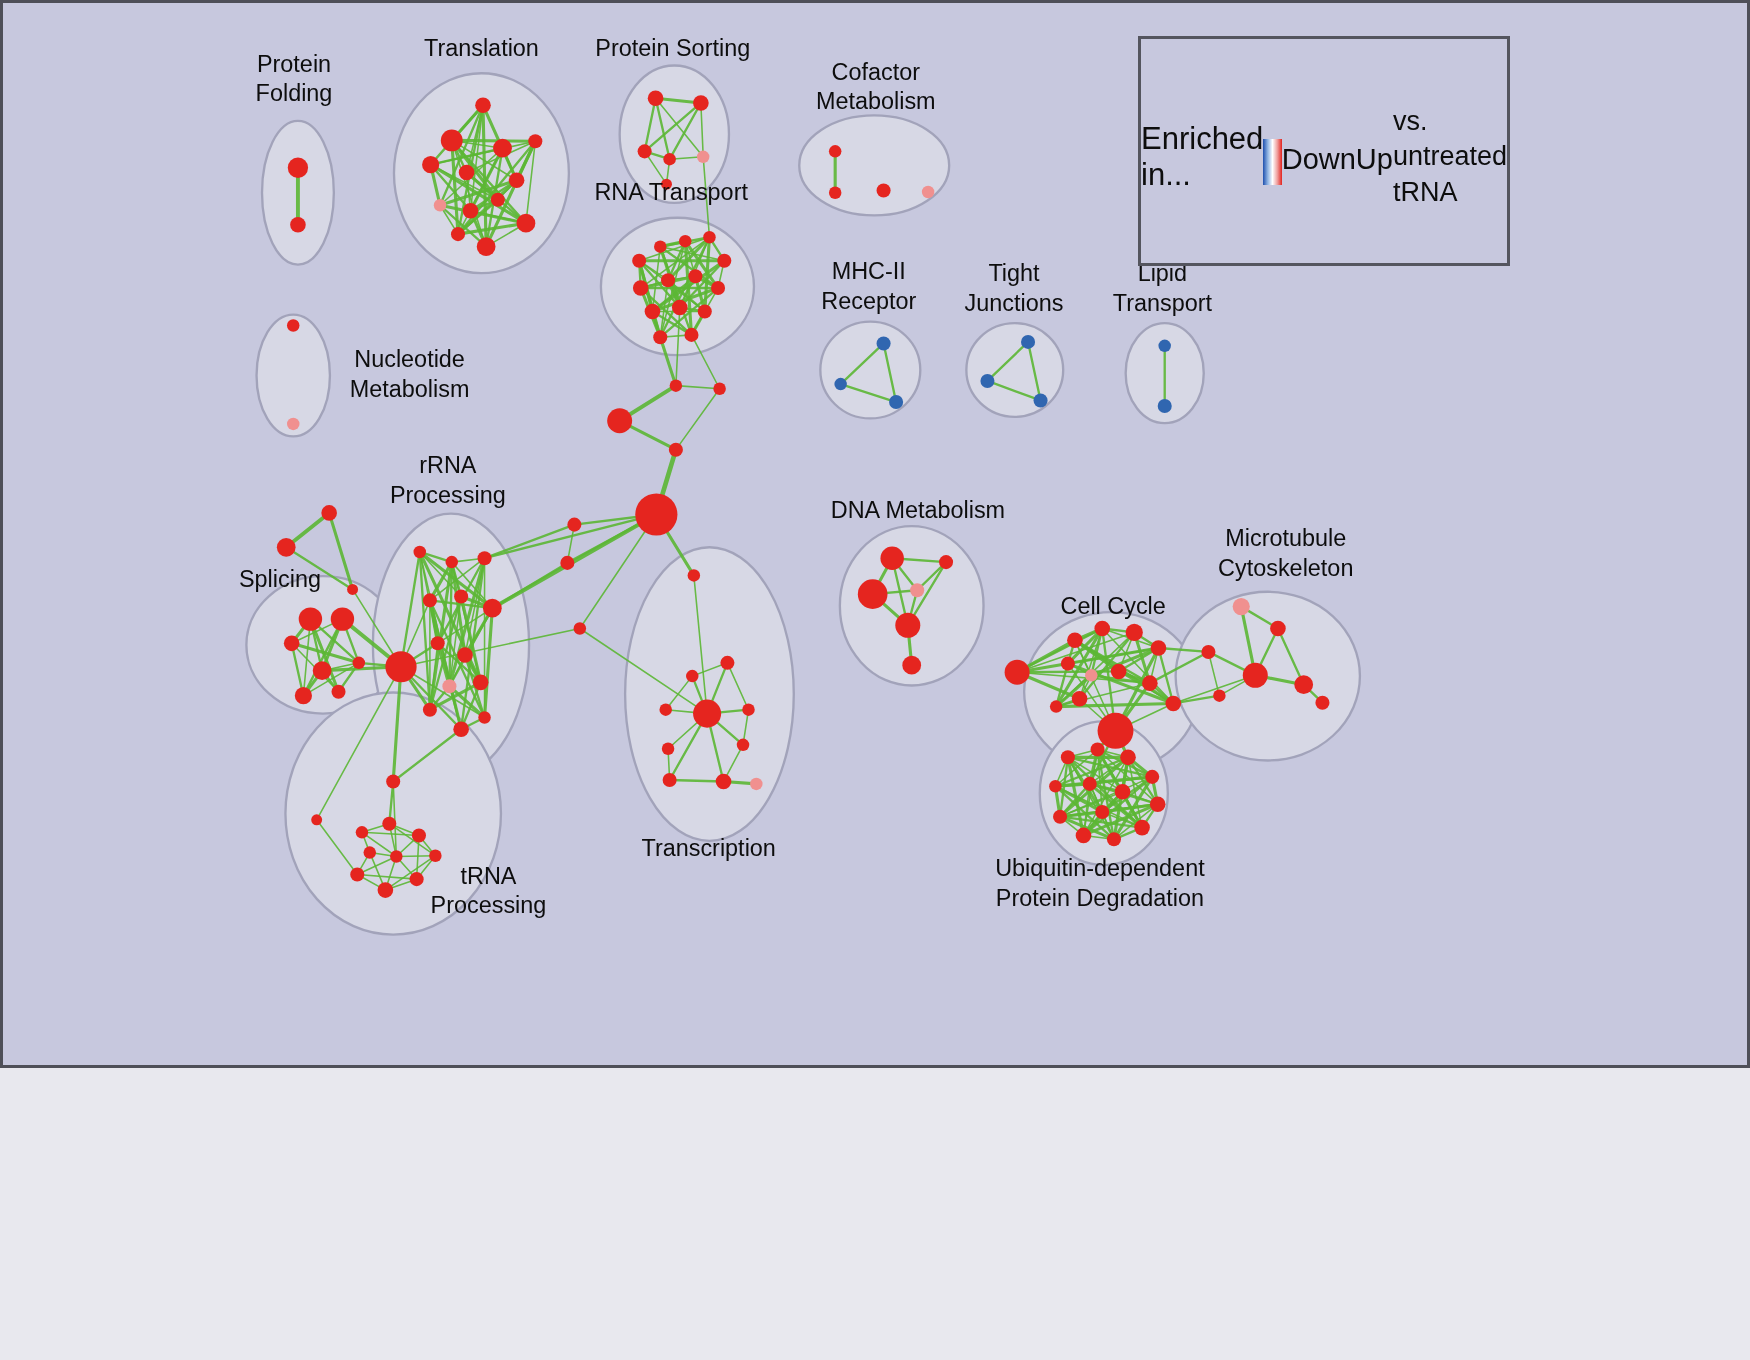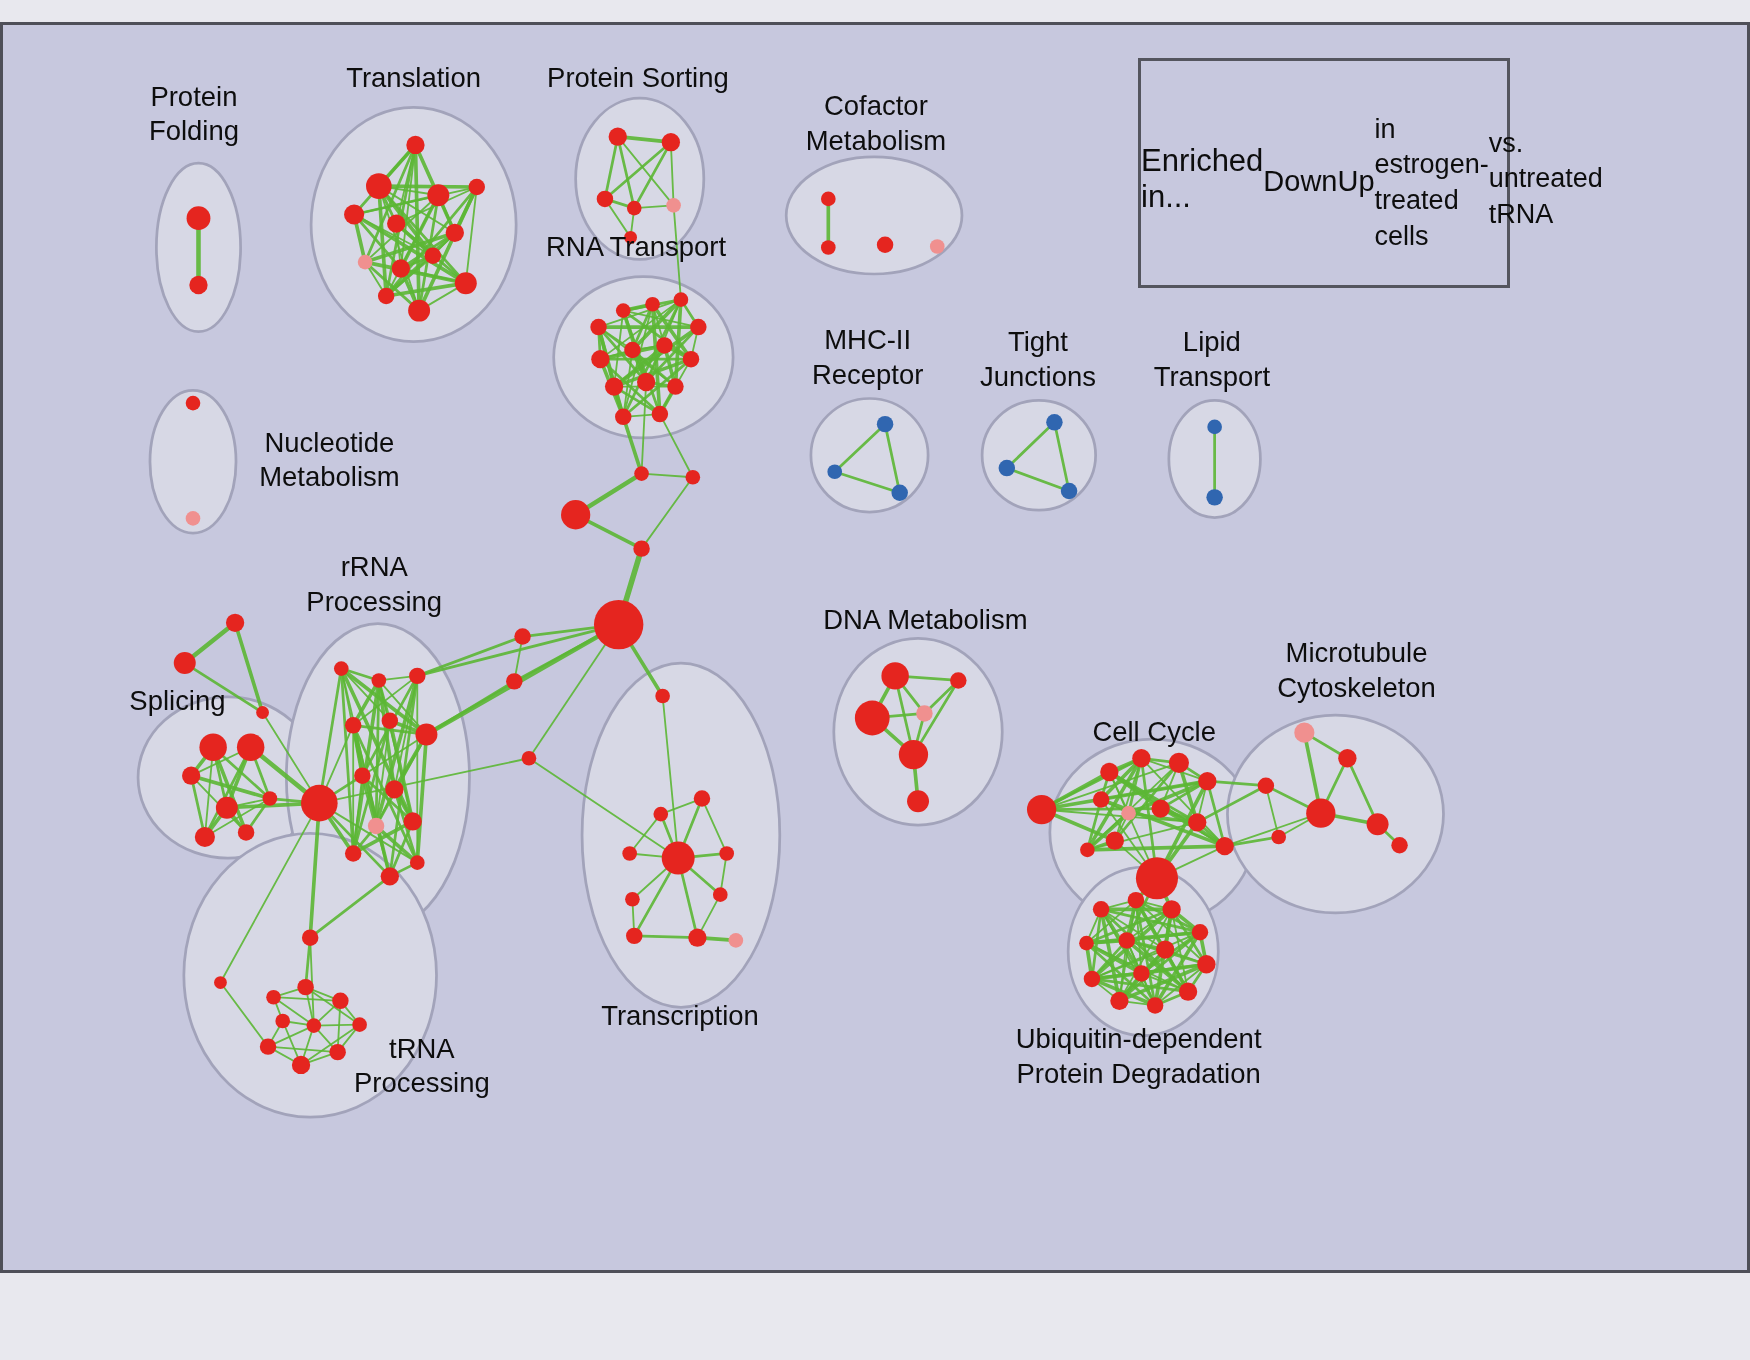--- a/index.html
+++ b/index.html
@@ -1,17 +1,17 @@
 <!DOCTYPE html>
 <html><head>
 <meta charset="utf-8">
 <style>
   html,body{margin:0;padding:0;}
   body{font-family:"Liberation Sans",sans-serif;background:#e8e8ee;}
-  .canvas{position:relative;width:1750px;height:1251px;background:#c7c8de;border:3px solid #4e4f58;box-sizing:border-box;overflow:hidden;margin-top:22px;}
+  .canvas{position:relative;width:1750px;height:1068px;background:#c7c8de;border:3px solid #4e4f58;box-sizing:border-box;overflow:hidden;}
   #network-svg{position:absolute;left:0;top:0;width:100%;height:100%;}
   .legend{position:absolute;left:1135px;top:33px;width:372px;height:230px;border:3px solid #54555e;box-sizing:border-box;display:flex;flex-direction:row;align-items:center;padding-top:12px;}
   .legend-title{font-size:31px;color:#0d0d0d;}
   .legend-gradient{width:204px;height:46px;margin-top:10px;}
   .legend-updown{width:240px;display:flex;justify-content:space-between;font-size:29px;margin-top:4px;color:#0d0d0d;align-items:center;}
   .legend-caption{font-size:27px;color:#0d0d0d;line-height:1.32;}
   .legend-caption.first{margin-top:8px;}
 </style>
 </head>
 <body>
@@ -606,16 +606,15 @@
       </g>
     </svg>
 
   <div class="legend">
     <div class="legend-title">Enriched in...</div>
     <div class="legend-gradient" style="background: linear-gradient(to right, rgb(30, 79, 174), rgb(143, 179, 226), rgb(255, 255, 255), rgb(240, 160, 158), rgb(226, 35, 31));"></div>
     <div class="legend-updown">
       <span>Down</span>
       <span>Up</span>
     </div>
-    <div class="legend-caption first">in estrogen-treated cells</div>
     <div class="legend-caption">vs. untreated tRNA</div>
   </div>
 </div>
 
 </body></html>

